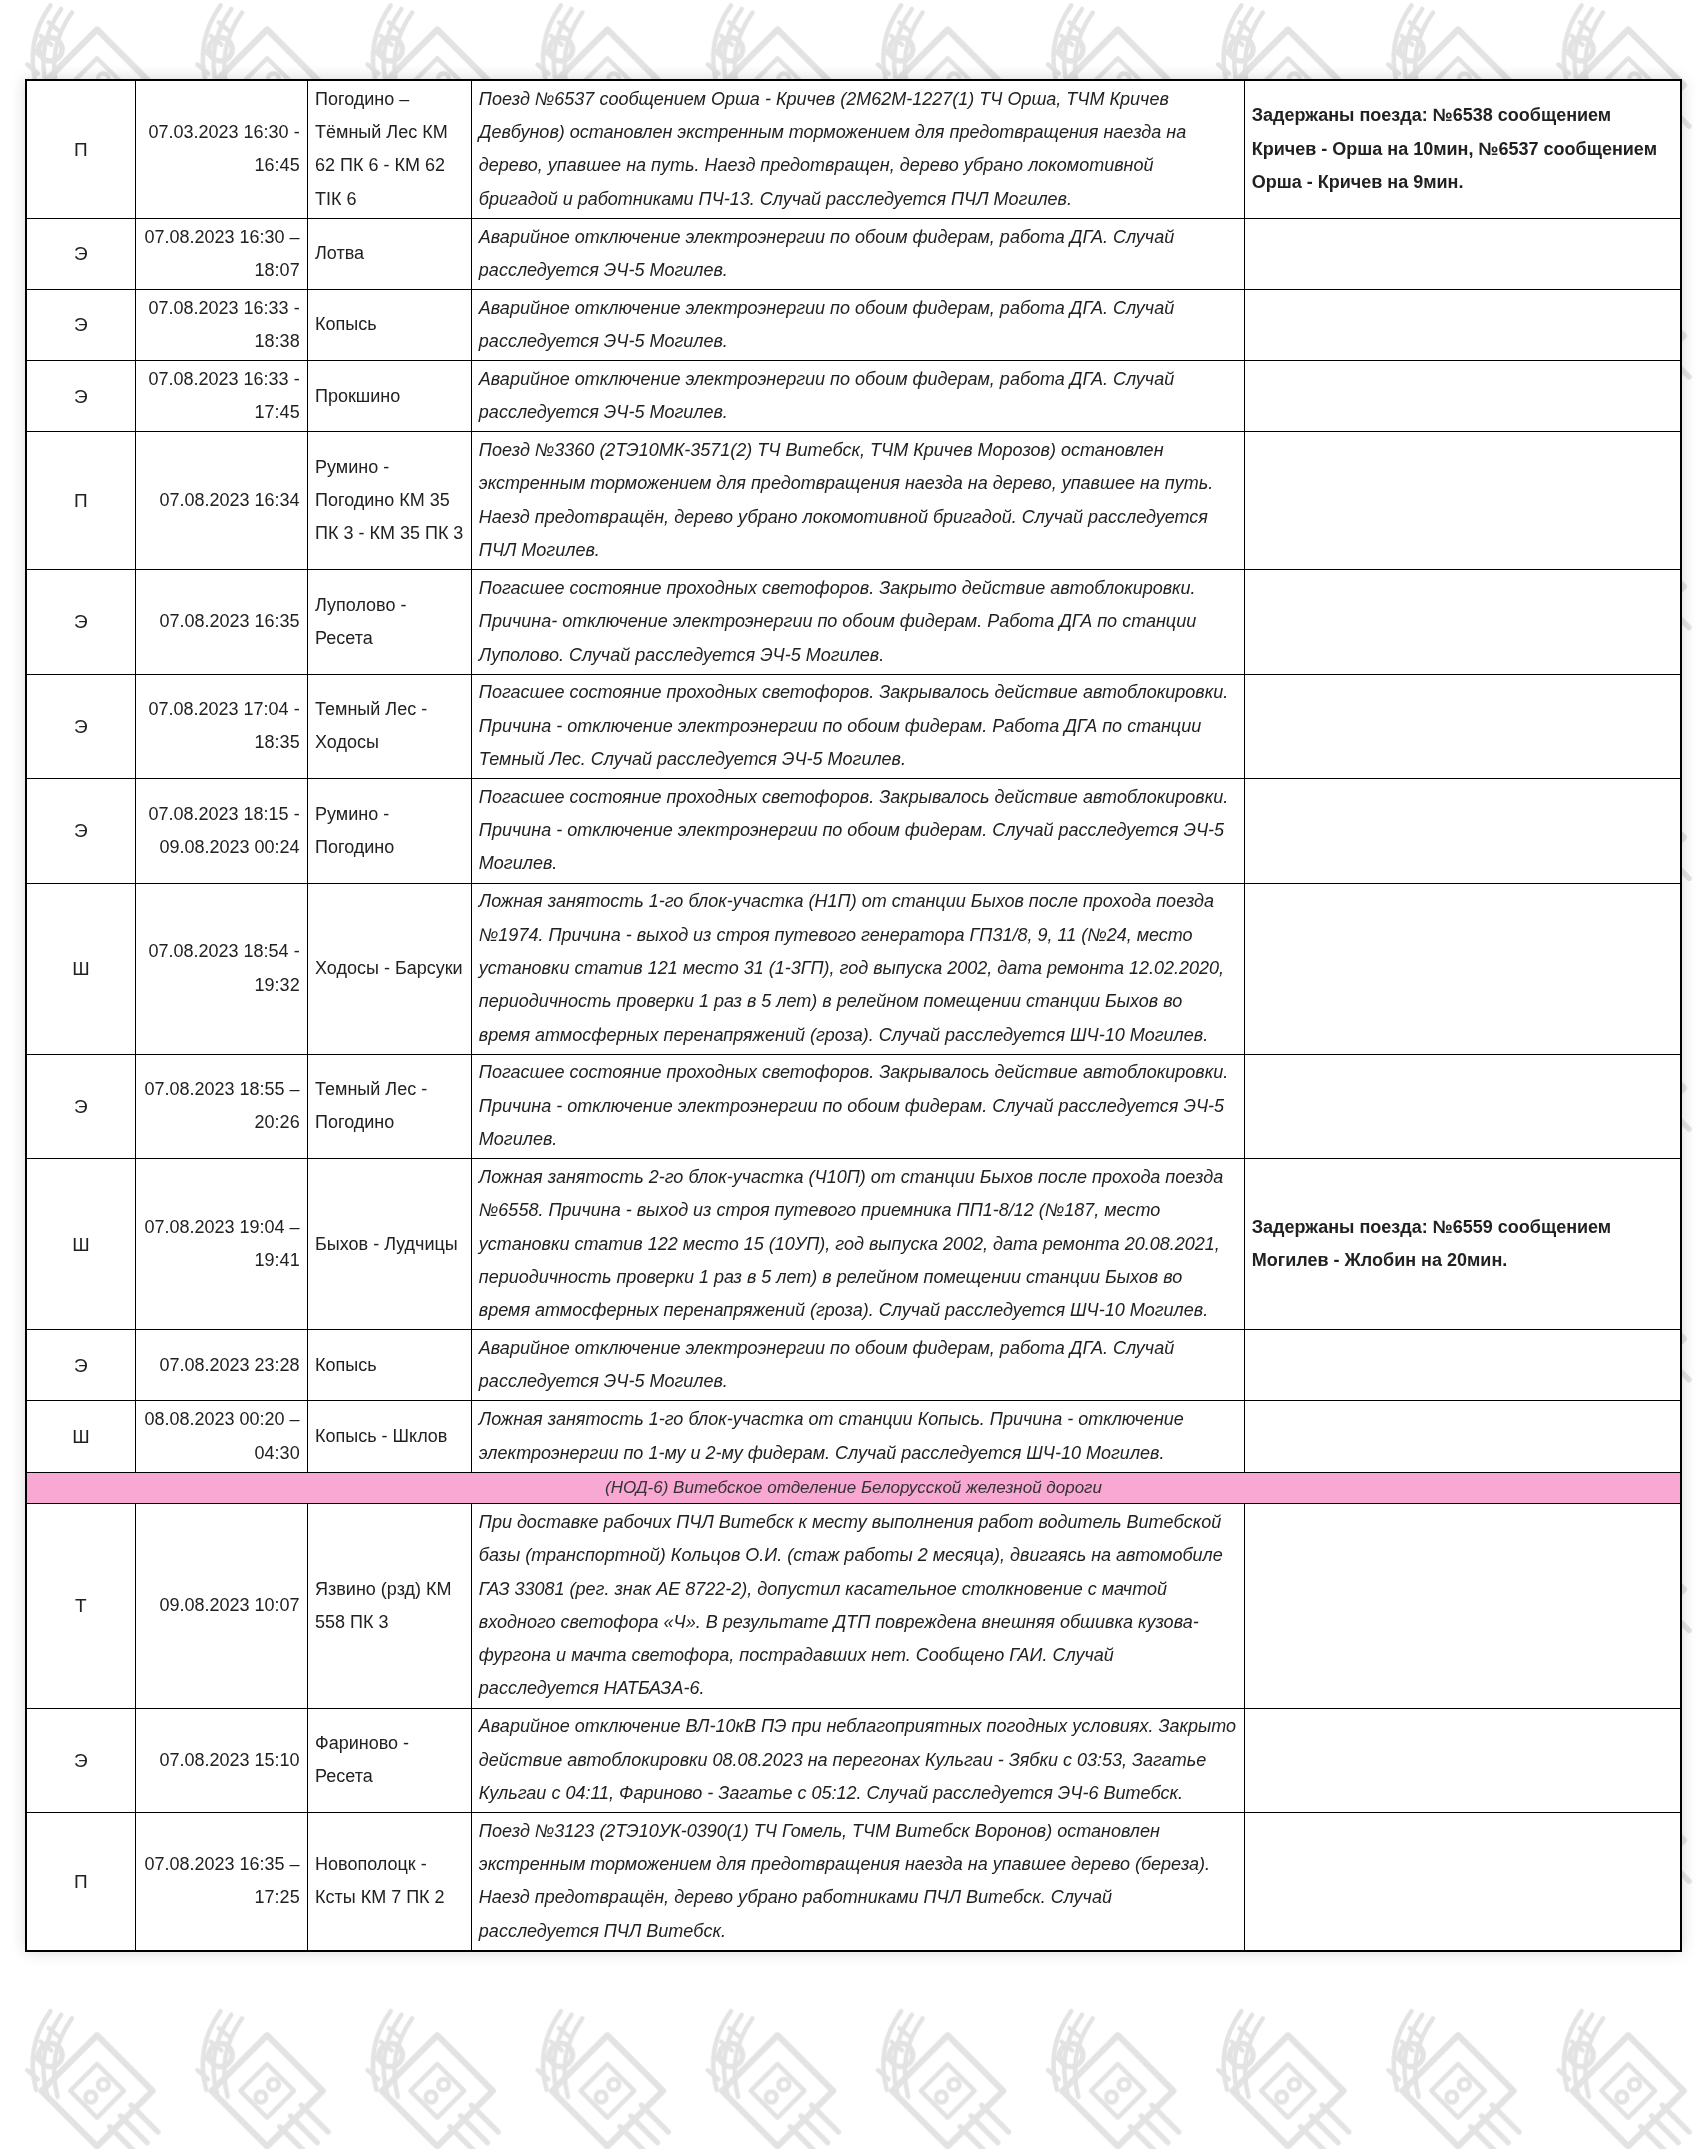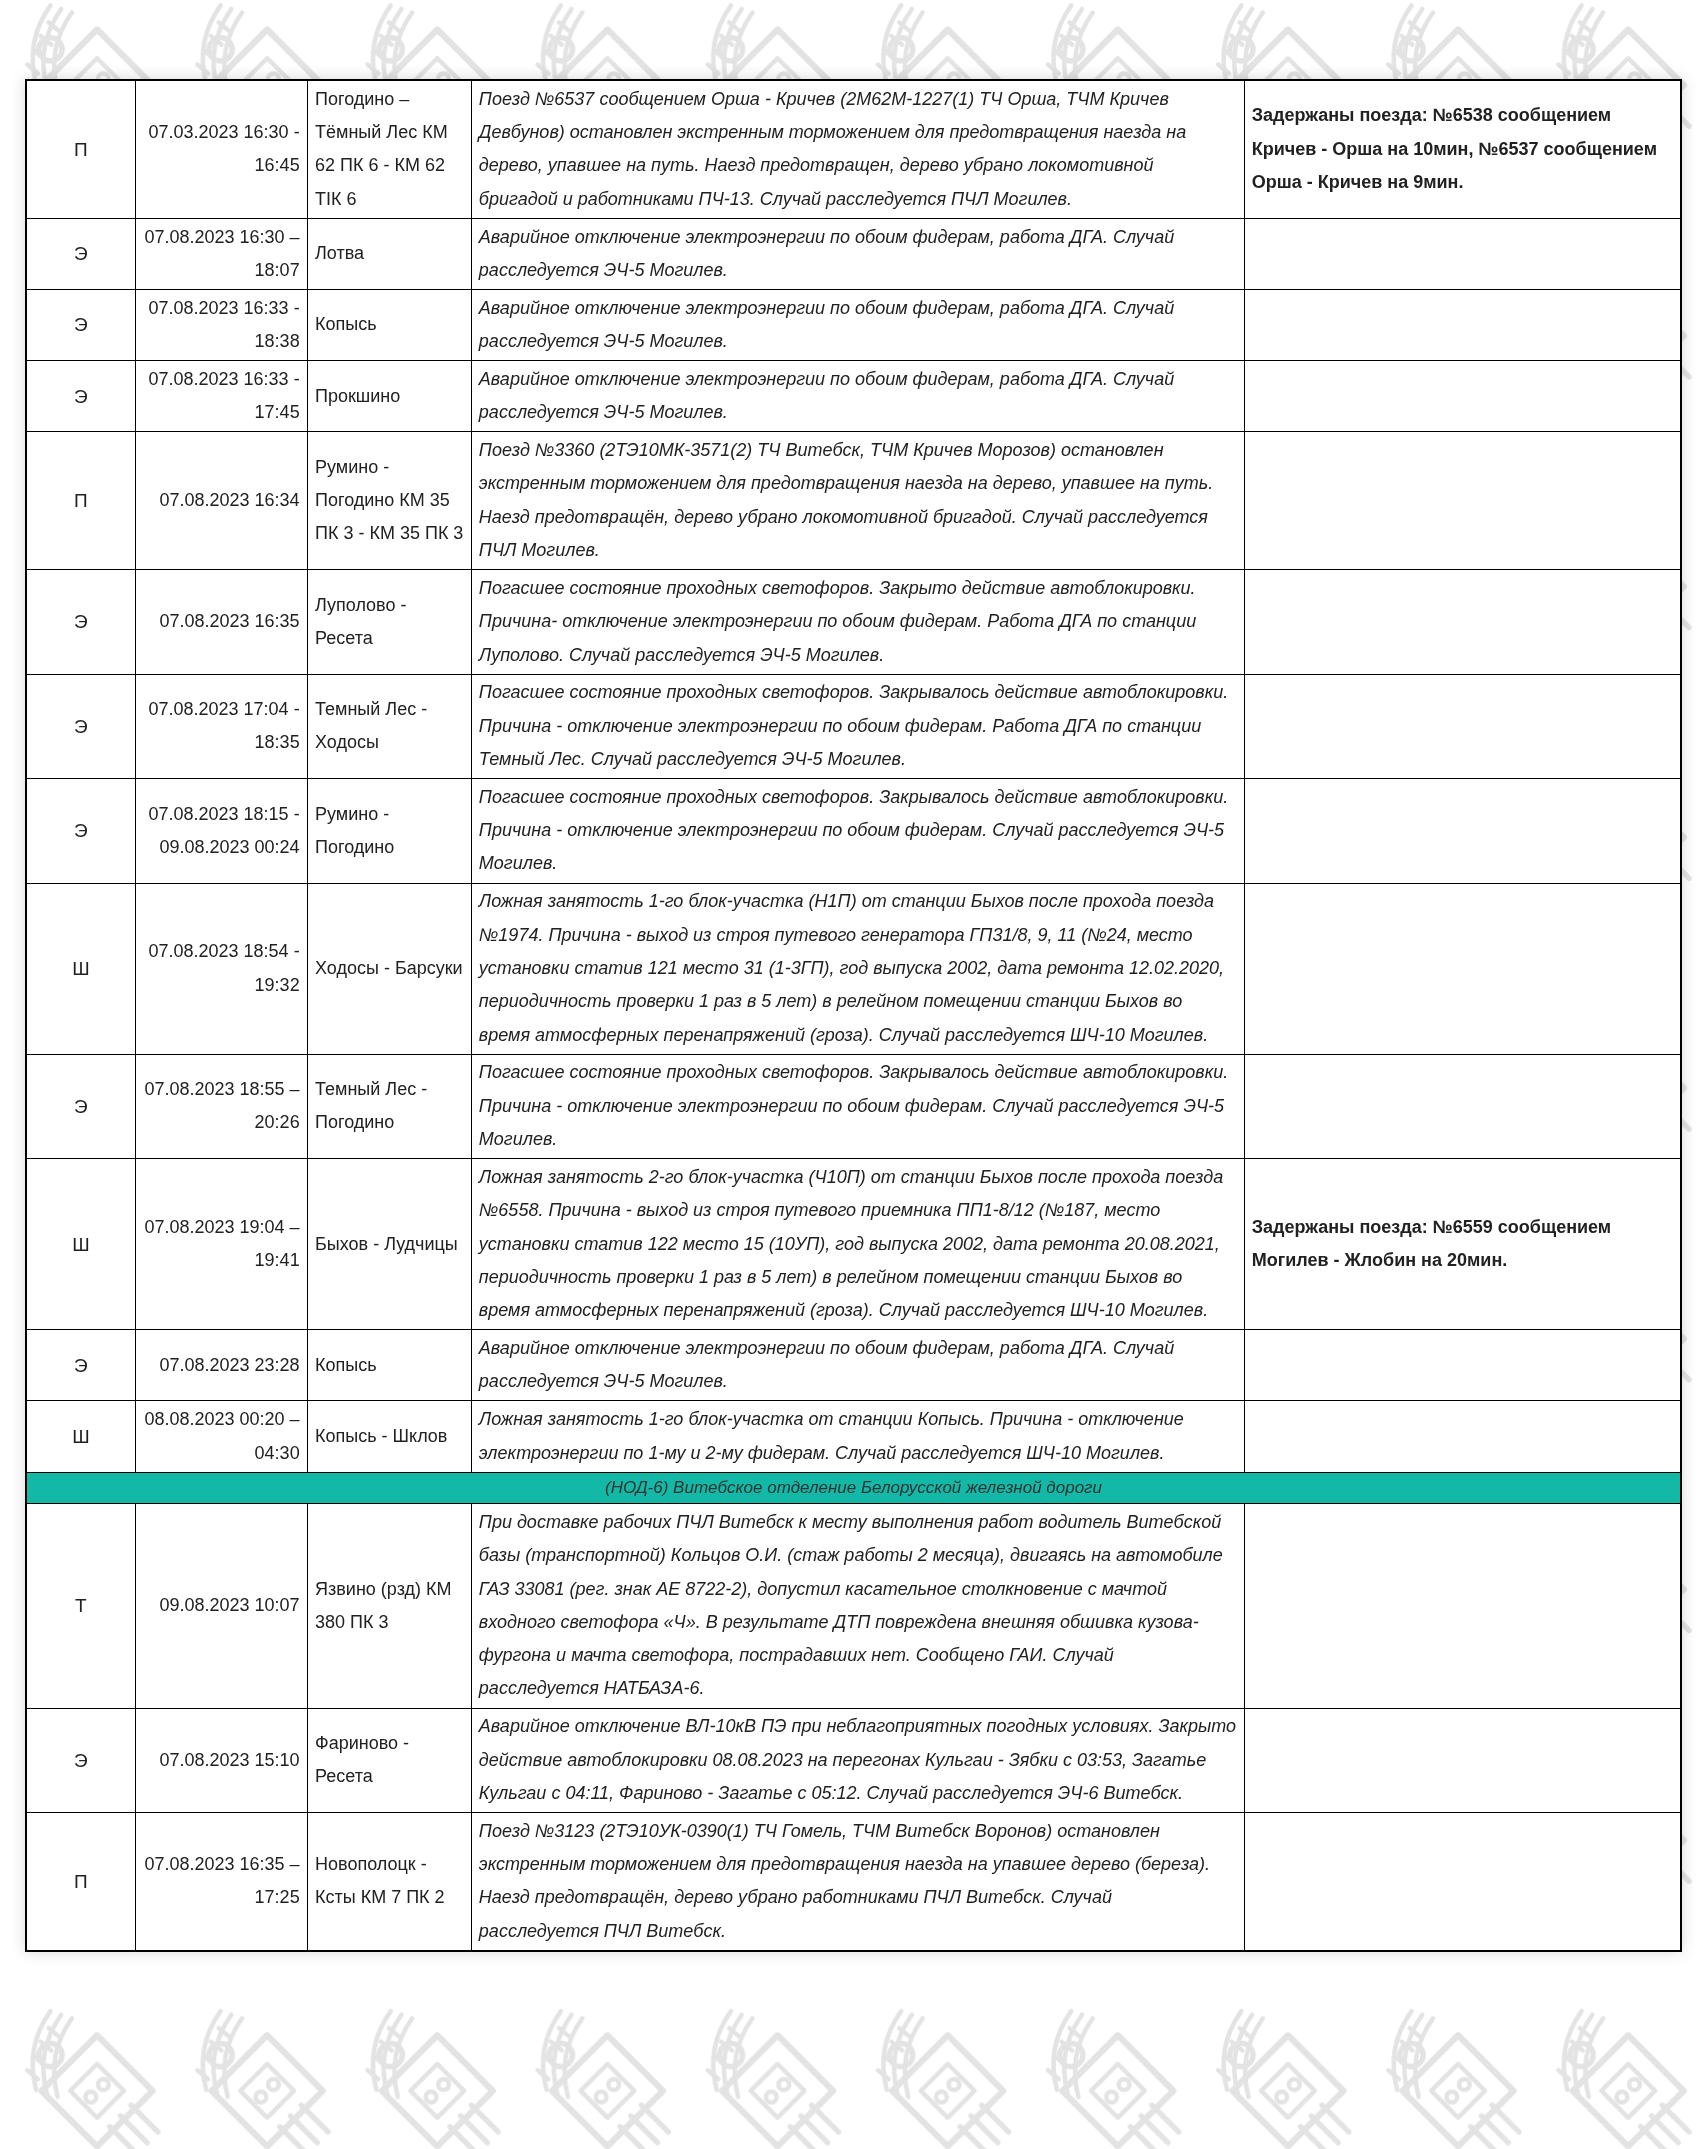--- a/index.html
+++ b/index.html
@@ -167,28 +167,28 @@
         <tr>
           <td class="code">Ш</td>
           <td class="datetime">08.08.2023 00:20 – 04:30</td>
           <td class="location">Копысь - Шклов</td>
           <td class="description">Ложная занятость 1-го блок-участка от станции Копысь. Причина - отключение электроэнергии по 1-му и 2-му фидерам. Случай расследуется ШЧ-10 Могилев.</td>
           <td class="notes"></td>
         </tr>
       </tbody>
     <tbody>
       <tr class="section-row">
-        <td colspan="5" style="background: #14b8a6;">(НОД-6) Витебское отделение Белорусской железной дороги</td>
+        <td colspan="5" style="background: #f9a8d4;">(НОД-6) Витебское отделение Белорусской железной дороги</td>
       </tr>
     </tbody>
     <tbody>
         <tr>
           <td class="code">Т</td>
           <td class="datetime">09.08.2023 10:07</td>
-          <td class="location">Язвино (рзд) КМ 380 ПК 3</td>
+          <td class="location">Язвино (рзд) КМ 558 ПК 3</td>
           <td class="description">При доставке рабочих ПЧЛ Витебск к месту выполнения работ водитель Витебской базы (транспортной) Кольцов О.И. (стаж работы 2 месяца), двигаясь на автомобиле ГАЗ 33081 (рег. знак АЕ 8722-2), допустил касательное столкновение с мачтой входного светофора «Ч». В результате ДТП повреждена внешняя обшивка кузова-фургона и мачта светофора, пострадавших нет. Сообщено ГАИ. Случай расследуется НАТБАЗА-6.</td>
           <td class="notes"></td>
         </tr>
         <tr>
           <td class="code">Э</td>
           <td class="datetime">07.08.2023 15:10</td>
           <td class="location">Фариново - Ресета</td>
           <td class="description">Аварийное отключение ВЛ-10кВ ПЭ при неблагоприятных погодных условиях. Закрыто действие автоблокировки 08.08.2023 на перегонах Кульгаи - Зябки с 03:53, Загатье Кульгаи с 04:11, Фариново - Загатье с 05:12. Случай расследуется ЭЧ-6 Витебск.</td>
           <td class="notes"></td>
         </tr>

